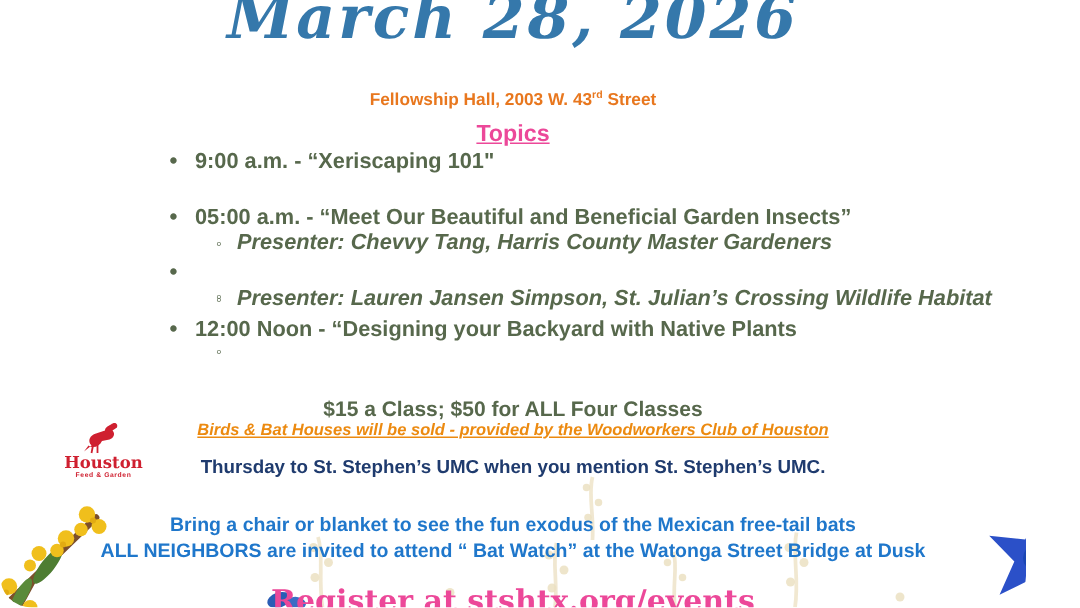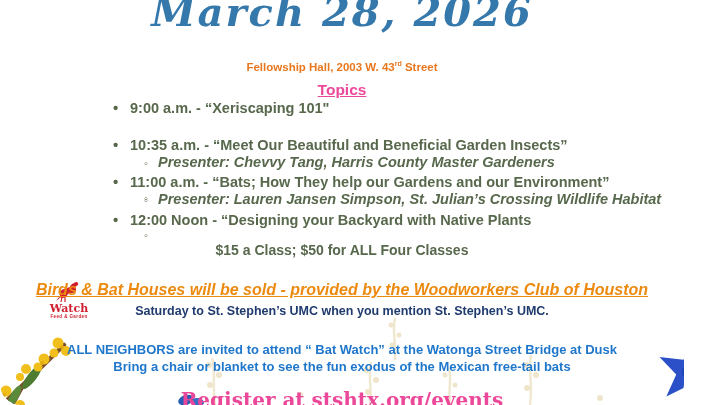--- a/index.html
+++ b/index.html
@@ -28,23 +28,23 @@
   }
   .topics-heading span{text-decoration:underline;}
   .topic-list{position:absolute;left:113px;top:99px;z-index:3;}
   .t-row{display:flex;align-items:baseline;height:18.6px;color:#57684c;}
   .t-row .b{width:17px;font-size:15px;font-weight:700;}
   .t-row .txt{font-size:14.5px;font-weight:700;white-space:nowrap;}
   .t-row.sub{padding-left:31px;}
   .t-row.sub .b{width:14px;font-size:11px;}
   .t-row.sub .txt{font-style:italic;margin-top:36px;}
   
-  .pricing{top:242px;font-size:14px;font-weight:700;color:#57684c;z-index:3;}
+  .pricing{top:264px;font-size:14px;font-weight:700;color:#57684c;z-index:3;}
   .birds{
-    top:281px;font-size:16px;font-weight:700;font-style:italic;color:#ec8a10;z-index:3;
+    top:281px;font-size:11px;font-weight:700;font-style:italic;color:#ec8a10;z-index:3;
   }
   .birds span{text-decoration:underline;}
   .washbash{top:303px;font-size:12.5px;font-weight:700;color:#1f3b6e;line-height:16px;z-index:3;}
   .neighbors{top:341px;font-size:13px;font-weight:700;color:#1f77cb;line-height:17px;z-index:3;}
   .register{
     top:388px;font-family:"DejaVu Serif",serif;font-size:20px;font-weight:700;color:#ec4899;z-index:3;
   }
   
   .wabash{position:absolute;left:38px;top:281px;width:62px;text-align:center;z-index:2;color:#cf2030;}
   .wabash .name{font-family:"DejaVu Serif",serif;font-weight:700;font-size:11px;line-height:11px;}
@@ -66,59 +66,58 @@
     <div class="t-row">
       <span class="b">•</span>
       <span class="txt">9:00 a.m. - “Xeriscaping 101"</span>
     </div>
     <div class="t-row sub">
       <span class="b">◦</span>
       <span class="txt">Presenter: Chevvy Tang, Harris County Master Gardeners</span>
     </div>
     <div class="t-row">
       <span class="b">•</span>
-      <span class="txt">10:35 a.m. - “Meet Our Beautiful and Beneficial Garden Insects”</span>
+      <span class="txt">05:00 a.m. - “Meet Our Beautiful and Beneficial Garden Insects”</span>
     </div>
     <div class="t-row sub">
       <span class="b">◦</span>
       <span class="txt">Presenter: Lauren Jansen Simpson, St. Julian’s Crossing Wildlife Habitat</span>
     </div>
     <div class="t-row">
       <span class="b">•</span>
-      <span class="txt">11:00 a.m. - “Bats; How They help our Gardens and our Environment”</span>
     </div>
     <div class="t-row sub">
       <span class="b">◦</span>
     </div>
     <div class="t-row">
       <span class="b">•</span>
       <span class="txt">12:00 Noon - “Designing your Backyard with Native Plants</span>
     </div>
     <div class="t-row sub">
       <span class="b">◦</span>
     </div>
   </div>
 
   <div class="layer txt-center pricing">$15 a Class; $50 for ALL Four Classes</div>
   <div class="layer txt-center birds"><span>Birds &amp; Bat Houses will be sold - provided by the Woodworkers Club of Houston</span></div>
   <div class="layer txt-center washbash">
-    <div>Saturday to St. Stephen’s UMC when you mention St. Stephen’s UMC.</div>
+    <div>Thursday to St. Stephen’s UMC when you mention St. Stephen’s UMC.</div>
   </div>
   <div class="layer txt-center neighbors">
+    <div>Bring a chair or blanket to see the fun exodus of the Mexican free-tail bats</div>
     <div>ALL NEIGHBORS are invited to attend “ Bat Watch” at the Watonga Street Bridge at Dusk</div>
-    <div>Bring a chair or blanket to see the fun exodus of the Mexican free-tail bats</div>
   </div>
   <div class="layer txt-center register">Register at stshtx.org/events</div>
 
   <div class="wabash">
     <svg width="30" height="22" viewBox="0 0 30 22" style="display:block;margin:0 auto;">
       <path d="M20 2 C22 0 25 1 24 4 L21 6 C23 8 22 11 19 12 L14 13 C12 17 8 18 5 16 L2 20 L7 16 C4 13 6 9 10 8 L16 6 C16 4 18 3 20 2 Z" fill="#cf2030"></path>
       <path d="M8 16 L7 21 M11 15 L11 21" stroke="#cf2030" stroke-width="1.2" fill="none"></path>
     </svg>
-    <div class="name">Watch</div>
+    <div class="name">Houston</div>
     <div class="tag">Feed &amp; Garden</div>
   </div>
 
   <svg class="deco" style="left:0;top:270px;" width="720" height="135" viewBox="0 0 720 135">
     <g stroke="#efe5cc" stroke-width="2.5" fill="none" opacity="0.9">
       <path d="M215 135 C212 115 216 100 212 88"></path>
       <path d="M370 135 C372 118 368 105 371 92"></path>
       <path d="M450 135 C448 120 452 108 449 98"></path>
       <path d="M530 135 C533 115 528 100 531 85"></path>
       <path d="M395 90 C396 72 392 60 395 48"></path>

